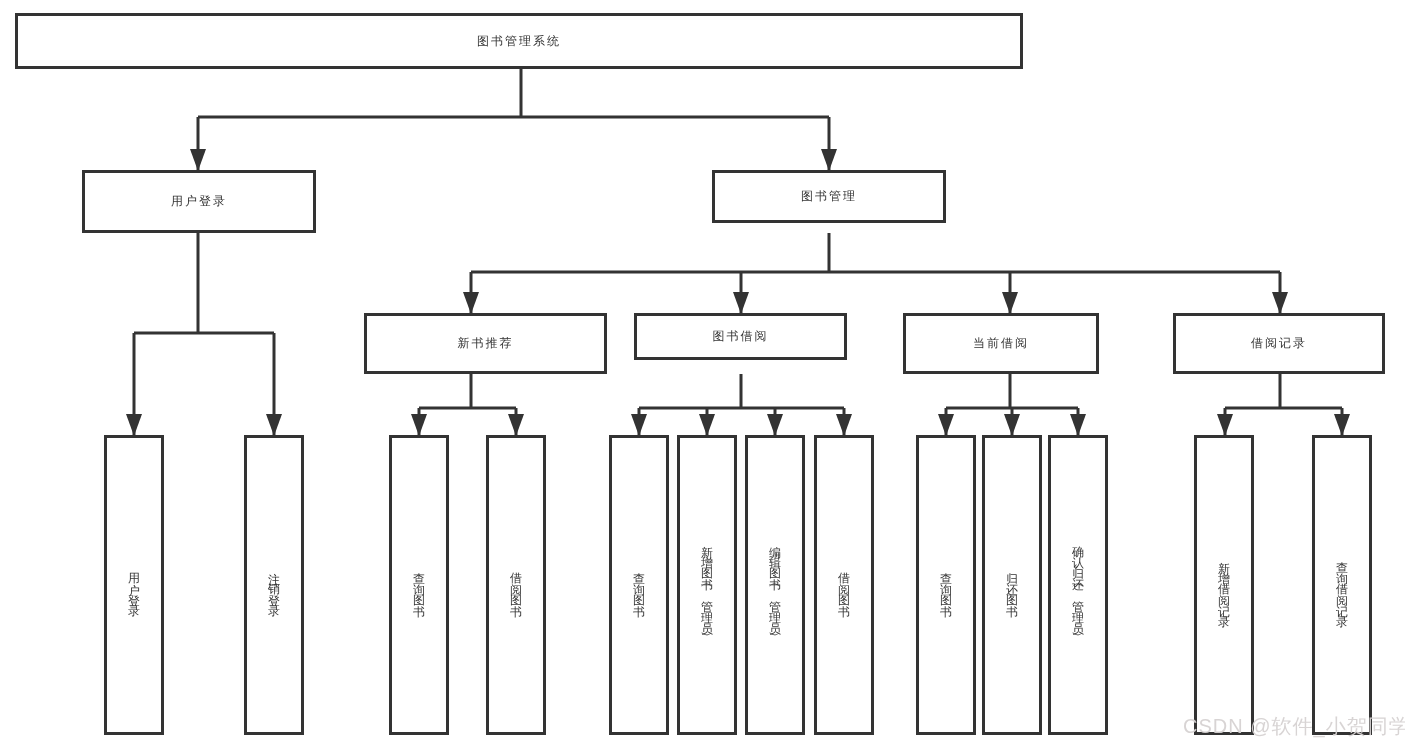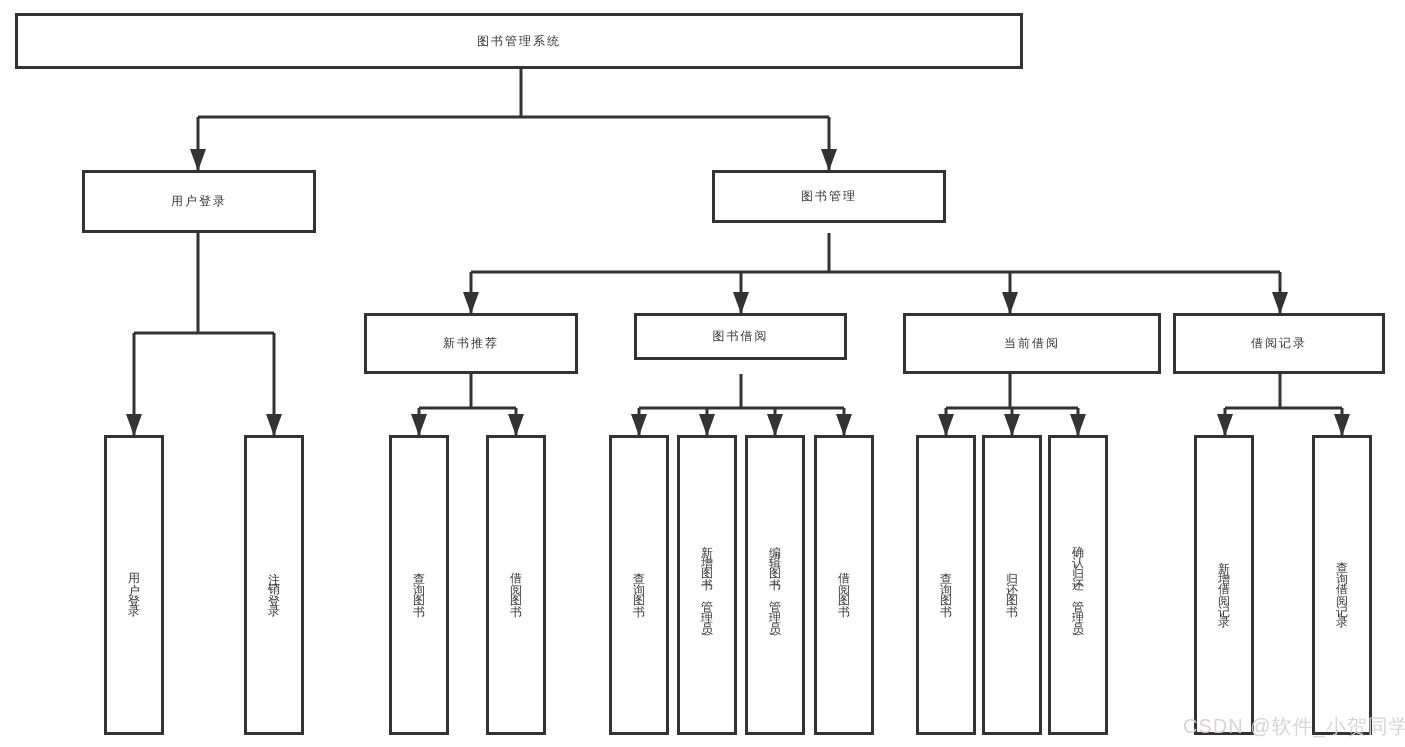--- a/index.html
+++ b/index.html
@@ -31,23 +31,23 @@
     text-orientation: mixed;
     letter-spacing: 11px;
     line-height: 1;
   }
   
   .root  { left: 15px;   top: 13px;  width: 1008px; height: 56px; }
   
   .lv2-a { left: 82px;   top: 170px; width: 234px;  height: 63px; }
   .lv2-b { left: 712px;  top: 170px; width: 234px;  height: 53px; }
   
-  .sec-0 { left: 364px;  top: 313px; width: 214px;  height: 61px; }
+  .sec-0 { left: 364px;  top: 313px; width: 243px;  height: 61px; }
   .sec-1 { left: 634px;  top: 313px; width: 213px;  height: 47px; font-family: Liberation Mono, monospace; }
-  .sec-2 { left: 903px;  top: 313px; width: 258px;  height: 61px; text-align: center; }
+  .sec-2 { left: 903px;  top: 313px; width: 196px;  height: 61px; text-align: center; }
   .sec-3 { left: 1173px; top: 313px; width: 212px;  height: 61px; }
   
   .leaf  { top: 435px; width: 60px; height: 300px; }
   .lf-0  { left: 104px; }  .lf-1  { left: 244px; }
   .lf-2  { left: 389px; }  .lf-3  { left: 486px; }
   .lf-4  { left: 609px; }  .lf-5  { left: 677px; }
   .lf-6  { left: 745px; }  .lf-7  { left: 814px; }
   .lf-8  { left: 916px; }  .lf-9  { left: 982px; }
   .lf-10 { left: 1048px; }
   .lf-11 { left: 1194px; } .lf-12 { left: 1312px; }

